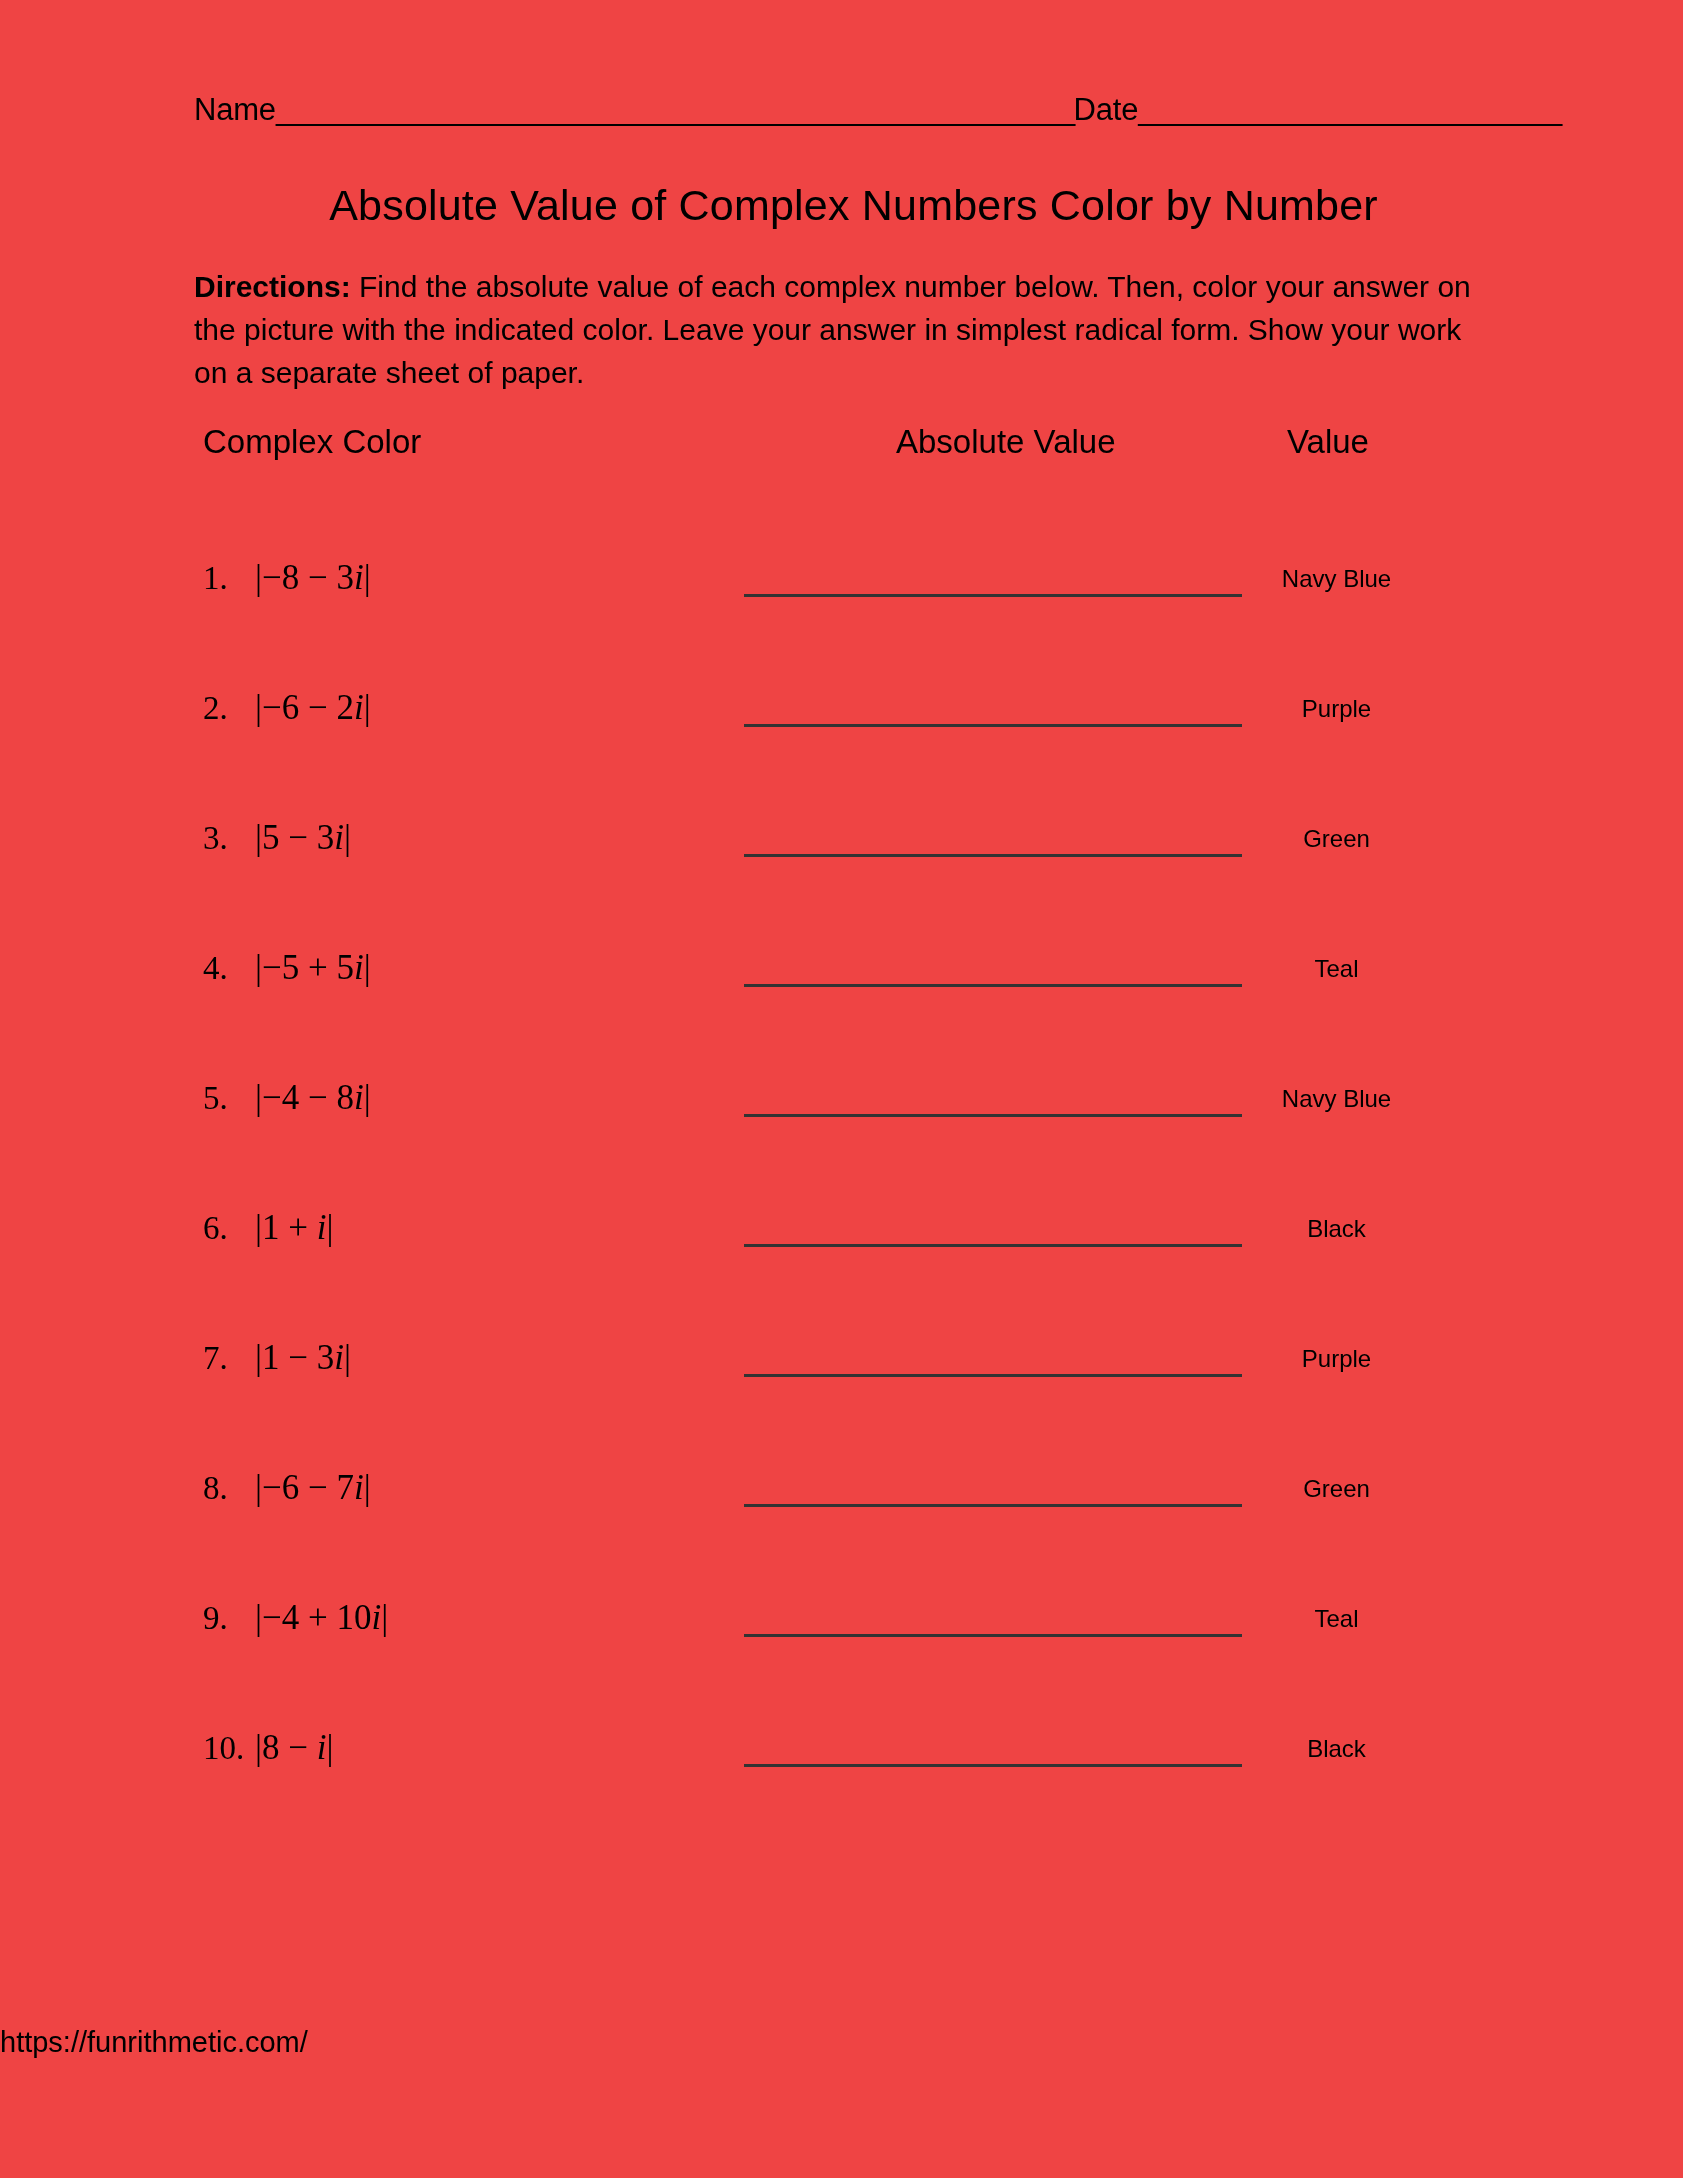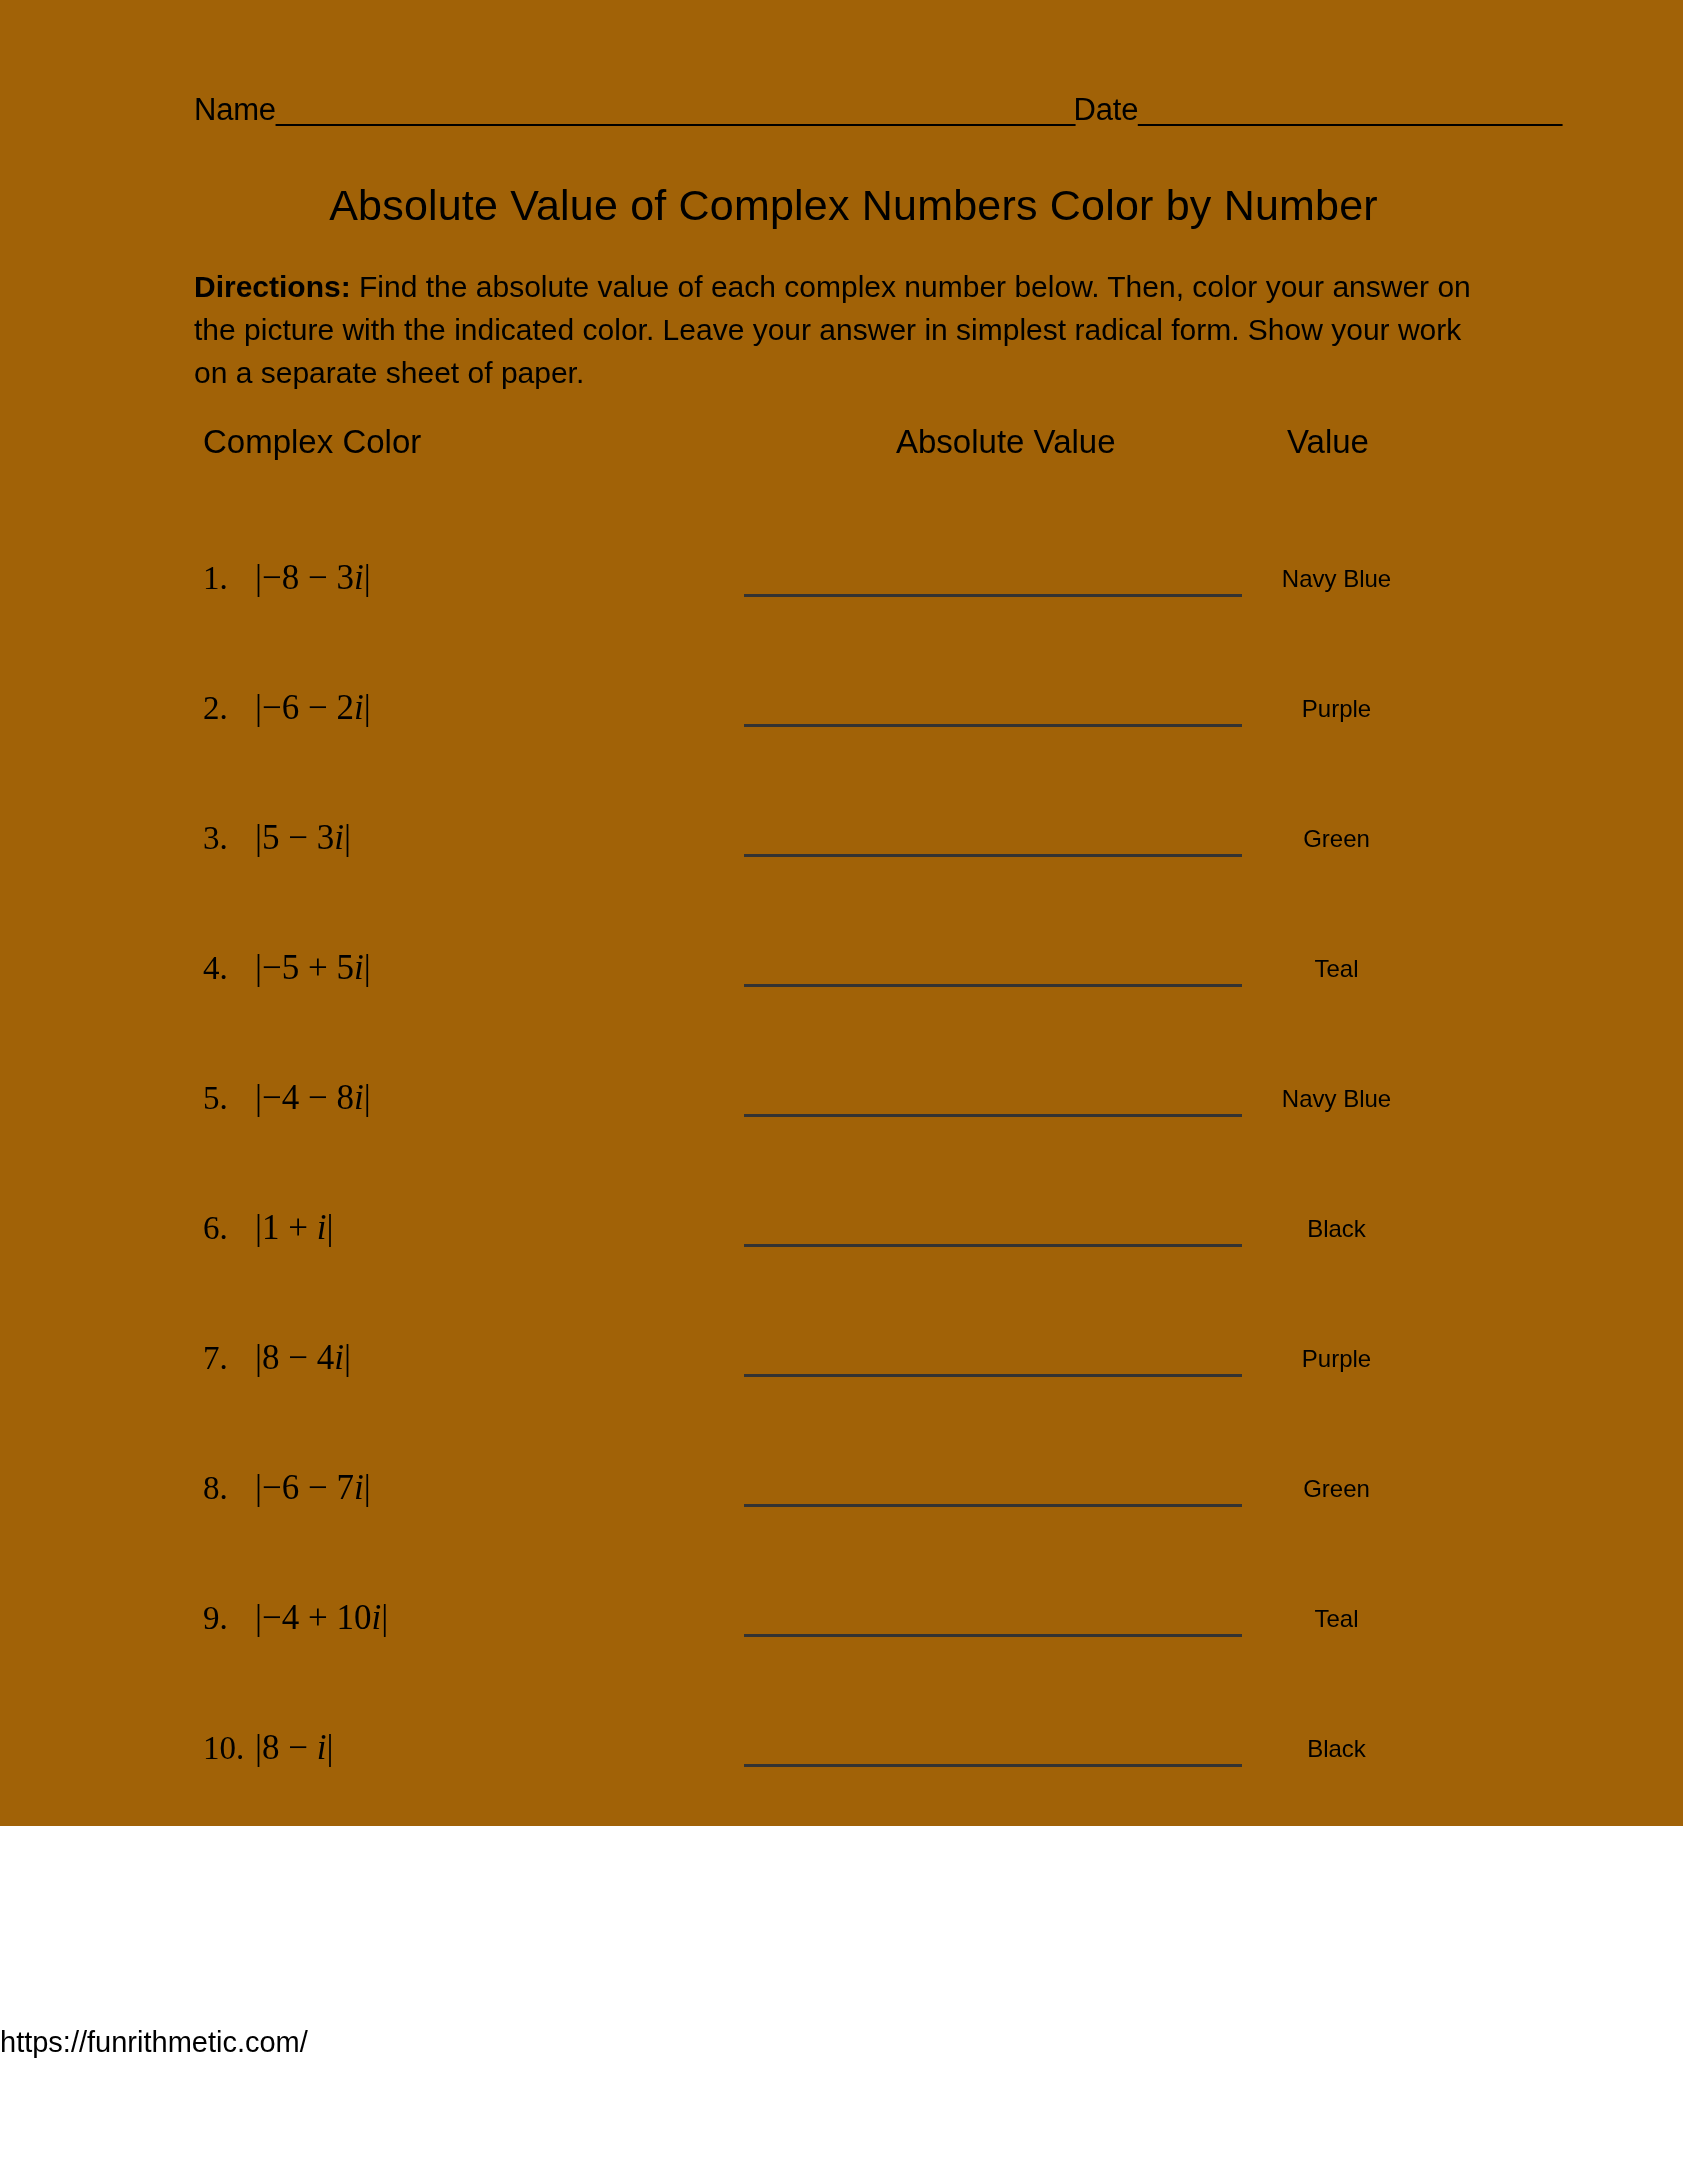--- a/index.html
+++ b/index.html
@@ -13,22 +13,22 @@
     position: relative;
     font-family: "Liberation Sans", sans-serif;
     color: #000000;
     overflow: hidden;
   }
 
   .page {
     position: absolute;
     left: 0; top: 0;
     width: 1683px;
-    height: 1826px;
-    background: #a16207;
+    height: 2178px;
+    background: #ef4444;
   }
 
   
   .namedate {
     position: absolute;
     left: 194px;
     top: 91px;
     width: 1257px;
     font-size: 31px;
     line-height: 38px;
@@ -207,21 +207,21 @@
         <div class="row-color">Navy Blue</div>
       </div>
       <div class="row">
         <div class="row-num">6.</div>
         <div class="row-expr"><span>|1 + </span><span class="var">i</span><span>|</span></div>
         <div class="row-blank"></div>
         <div class="row-color">Black</div>
       </div>
       <div class="row">
         <div class="row-num">7.</div>
-        <div class="row-expr"><span>|8 − 4</span><span class="var">i</span><span>|</span></div>
+        <div class="row-expr"><span>|1 − 3</span><span class="var">i</span><span>|</span></div>
         <div class="row-blank"></div>
         <div class="row-color">Purple</div>
       </div>
       <div class="row">
         <div class="row-num">8.</div>
         <div class="row-expr"><span>|−6 − 7</span><span class="var">i</span><span>|</span></div>
         <div class="row-blank"></div>
         <div class="row-color">Green</div>
       </div>
       <div class="row">

